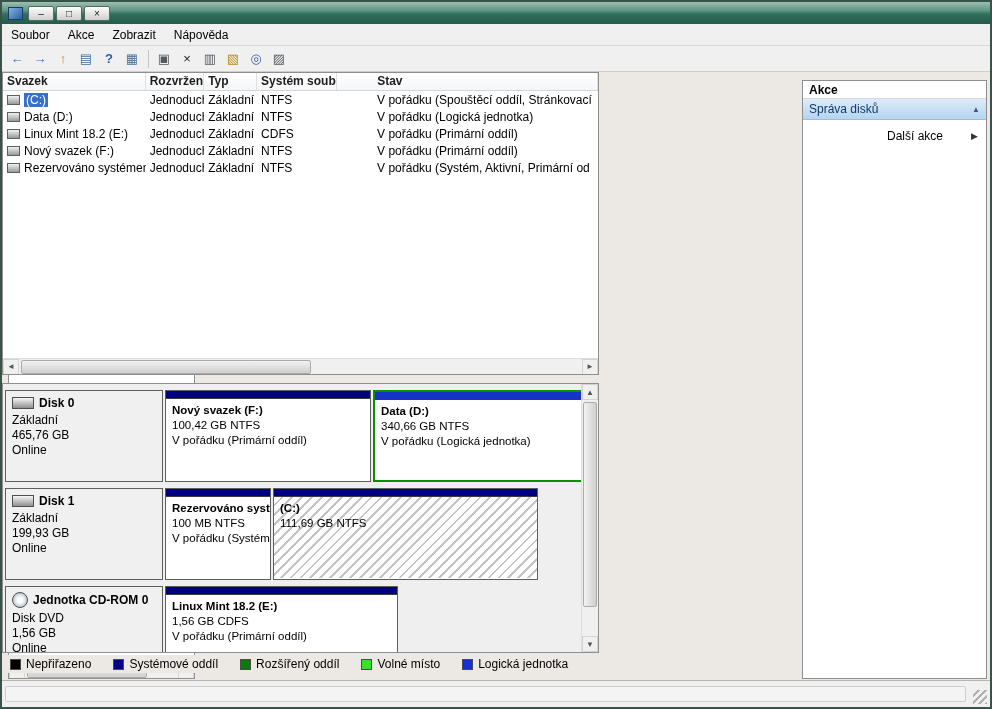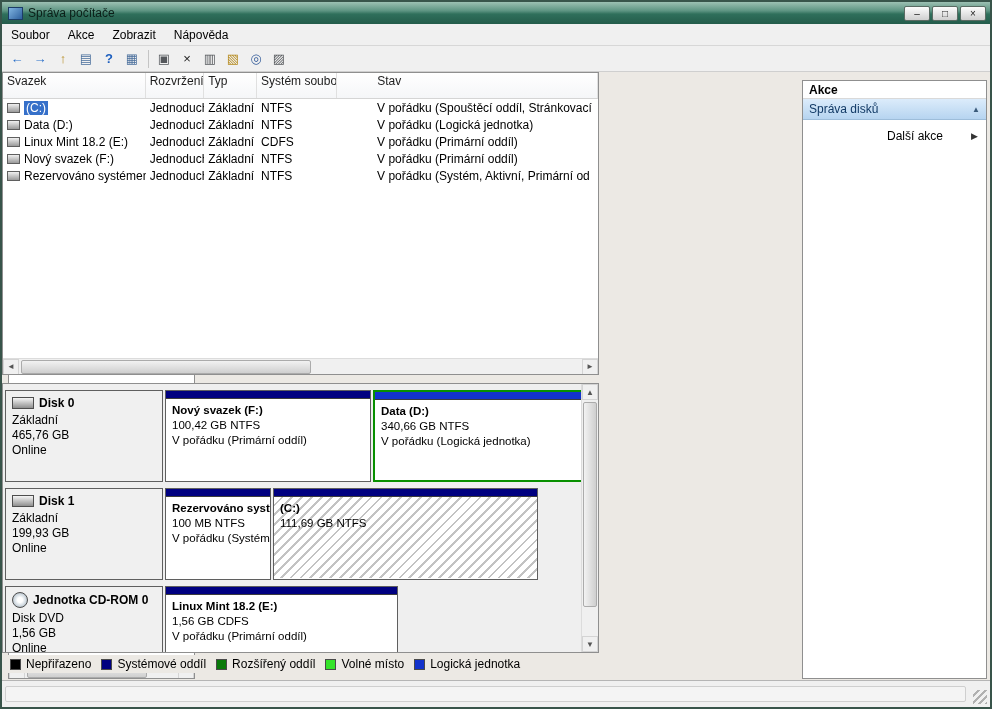--- a/index.html
+++ b/index.html
@@ -45,21 +45,21 @@
   .ico-perf{background:linear-gradient(180deg,#ffffff,#cfe3cf);}
   .ico-device{background:linear-gradient(180deg,#e8e8e8,#9aa3ad);}
   .ico-storage{background:linear-gradient(180deg,#e6e6e6,#a0a0a0);border-radius:2px;}
   .ico-disk{background:linear-gradient(180deg,#f2f2f2,#9c9c9c);}
   .ico-services{background:radial-gradient(circle at 50% 50%,#c9c9c9 55%,#7d7d7d 56%);border-radius:50%;}
   .tree-label{padding:0 3px;overflow:hidden;text-overflow:clip;}
   .tree-item.selected .tree-label{background:#cbe3f7;border:1px dotted #6b9dc8;}
 
   
   .volume-list{position:absolute;left:0;top:0;width:597px;height:303px;background:#fff;border:1px solid #8f8f8f;overflow:hidden;}
-  .vl-header{display:flex;height:26px;background:linear-gradient(180deg,#ffffff,#f5f6f8);border-bottom:1px solid #d5d5d5;font-size:12px;color:#1d1d1d;}
+  .vl-header{display:flex;height:18px;background:linear-gradient(180deg,#ffffff,#f5f6f8);border-bottom:1px solid #d5d5d5;font-size:12px;color:#1d1d1d;font-weight:bold;}
   .vl-hcell{padding:1px 4px;border-right:1px solid #e0e0e0;overflow:hidden;white-space:nowrap;cursor:pointer;}
   .vl-row{display:flex;height:17px;font-size:12px;color:#000;cursor:pointer;}
   .vl-cell{padding:0 4px;white-space:nowrap;overflow:hidden;display:flex;align-items:center;}
   .c1{width:152px;}.c2{width:62px;}.c3{width:56px;}.c4{width:85px;}.c5{width:240px;margin-left:36px;}
   .vol-ico{width:13px;height:10px;background:linear-gradient(180deg,#f0f0f0,#9a9a9a);border:1px solid #5f5f5f;margin-right:4px;flex:0 0 13px;}
   .vl-row.selected .vol-name{background:#3670c9;color:#fff;padding:0 2px;}
   .hscroll{position:absolute;left:0;bottom:0;width:100%;height:16px;background:#f0f0f0;border-top:1px solid #dcdcdc;display:flex;align-items:center;}
   .vscroll{position:absolute;right:0;top:0;width:17px;height:100%;background:#f0f0f0;border-left:1px solid #dcdcdc;display:flex;flex-direction:column;align-items:center;}
   .sb-btn{width:16px;height:16px;font-size:8px;color:#555;display:flex;align-items:center;justify-content:center;background:#f0f0f0;border:1px solid #d4d4d4;cursor:pointer;flex:0 0 16px;}
   .sb-thumb-h{height:14px;background:linear-gradient(180deg,#f2f2f2,#cfcfcf);border:1px solid #ababab;border-radius:2px;margin-left:2px;cursor:grab;}
@@ -76,21 +76,21 @@
   .dh-ico.cd{border-radius:50%;height:16px;width:16px;flex-basis:16px;background:radial-gradient(circle at 50% 50%,#fff 25%,#cfd8df 60%,#8d979f 100%);}
   .disk-head b{font-size:12px;}
   .disk-head .dh-line{line-height:15px;}
   .parts{flex:1;display:flex;margin-left:2px;}
   .part{background:#fff;border:1px solid #5f5f5f;margin-right:2px;position:relative;overflow:hidden;cursor:pointer;}
   .part .strip{height:8px;border-bottom:1px solid #3c3c3c;}
   .part .pbody{padding:4px 6px;font-size:11.5px;line-height:15px;white-space:nowrap;overflow:hidden;height:calc(100% - 9px);}
   .part.logical{border:2px solid #089000;}
   .part.selected .pbody{background:repeating-linear-gradient(135deg,#ffffff 0 5px,#c3c3c3 5px 7px);}
   .legend{position:absolute;left:0;top:583px;width:597px;height:18px;display:flex;align-items:center;padding-left:8px;font-size:12px;color:#000;background:#ece9e4;}
-  .leg{display:flex;align-items:center;margin-right:10px;white-space:nowrap;}
+  .leg{display:flex;align-items:center;margin-right:22px;white-space:nowrap;}
   .leg .sw{width:11px;height:11px;border:1px solid #4a4a4a;margin-right:5px;}
 
   
   .ap-title{height:18px;font-size:12px;font-weight:bold;color:#000;padding:2px 6px;border-bottom:1px solid #d9d9d9;}
   .ap-section{height:21px;display:flex;align-items:center;font-size:12px;color:#123a66;
     background:linear-gradient(180deg,#dcecfb,#b6d4f0);border-bottom:1px solid #9dbdda;padding:0 6px;cursor:pointer;}
   .ap-section .lbl{flex:1;}
   .ap-chevron{font-size:8px;color:#3a5a7a;}
   .ap-item{height:20px;display:flex;align-items:center;font-size:12px;color:#000;padding:0 8px 0 56px;margin-top:6px;cursor:pointer;}
   .ap-item .lbl{flex:1;text-align:center;}
@@ -102,21 +102,20 @@
   .resize-grip{position:absolute;right:3px;bottom:3px;width:14px;height:14px;
     background:repeating-linear-gradient(135deg,transparent 0 3px,#b0b0b0 3px 5px);cursor:nwse-resize;}
 </style>
 </head>
 <body>
 
 <div class="window">
 
   <div class="titlebar">
     <span class="title-icon"></span>
-    <span class="title-text">Správa počítače</span>
     <span class="win-controls">
       <span class="win-btn">–</span>
       <span class="win-btn">□</span>
       <span class="win-btn">×</span>
     </span>
   </div>
 
   <div class="menubar">
       <span class="menu-item">Soubor</span>
       <span class="menu-item">Akce</span>

